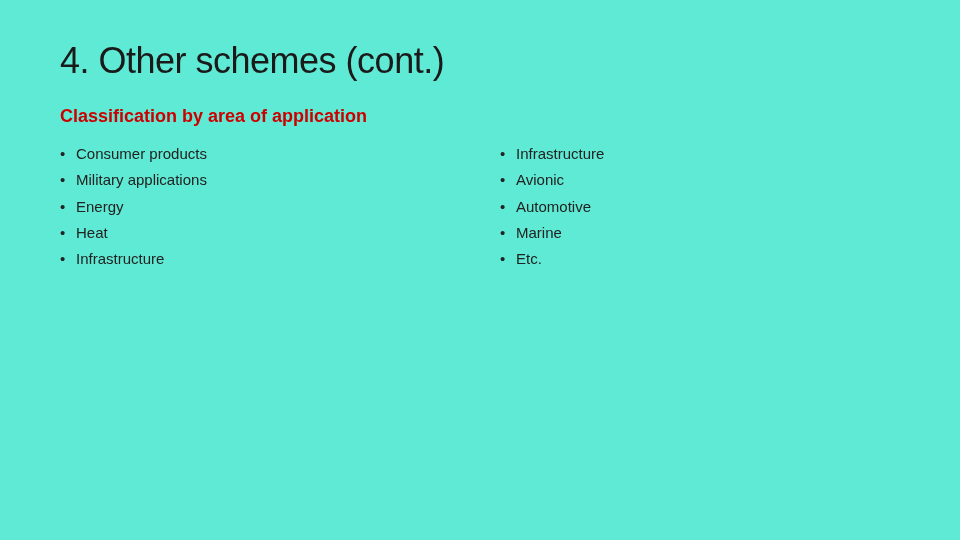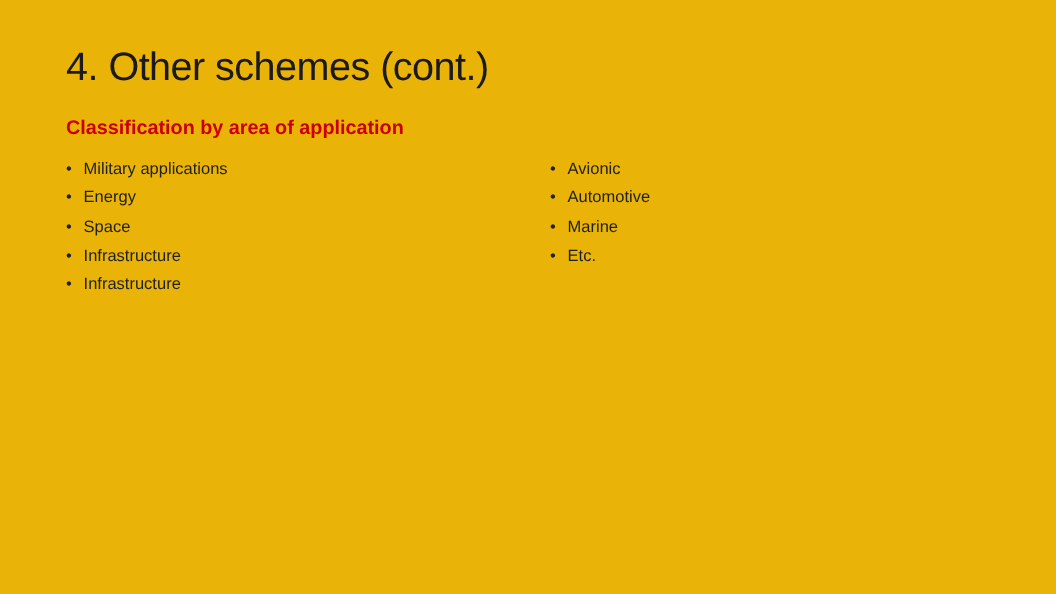--- a/index.html
+++ b/index.html
@@ -12,21 +12,21 @@
       width: 960px;
       height: 540px;
       background: #ffffff;
       font-family: 'Segoe UI', Arial, sans-serif;
       overflow: hidden;
     }
 
     .slide {
       width: 960px;
       height: 540px;
-      background: #eab308;
+      background: #5eead4;
       padding: 40px 60px;
     }
 
     .slide-title {
       font-size: 36px;
       font-weight: 400;
       color: #1a1a1a;
       margin-bottom: 24px;
       letter-spacing: -0.5px;
     }
@@ -63,23 +63,24 @@
   </style>
 </head>
 <body>
 
 <div class="slide">
   <h1 class="slide-title">4. Other schemes (cont.)</h1>
 
   <h2 class="section-heading">Classification by area of application</h2>
 
   <ul class="bullet-list" id="bullet-list">
+  <li>Consumer products</li>
       <li>Military applications</li>
       <li>Energy</li>
-      <li>Space</li>
+      <li>Heat</li>
       <li>Infrastructure</li>
       <li>Infrastructure</li>
       <li>Avionic</li>
       <li>Automotive</li>
       <li>Marine</li>
       <li>Etc.</li>
     </ul>
 </div>
 
 </body></html>

